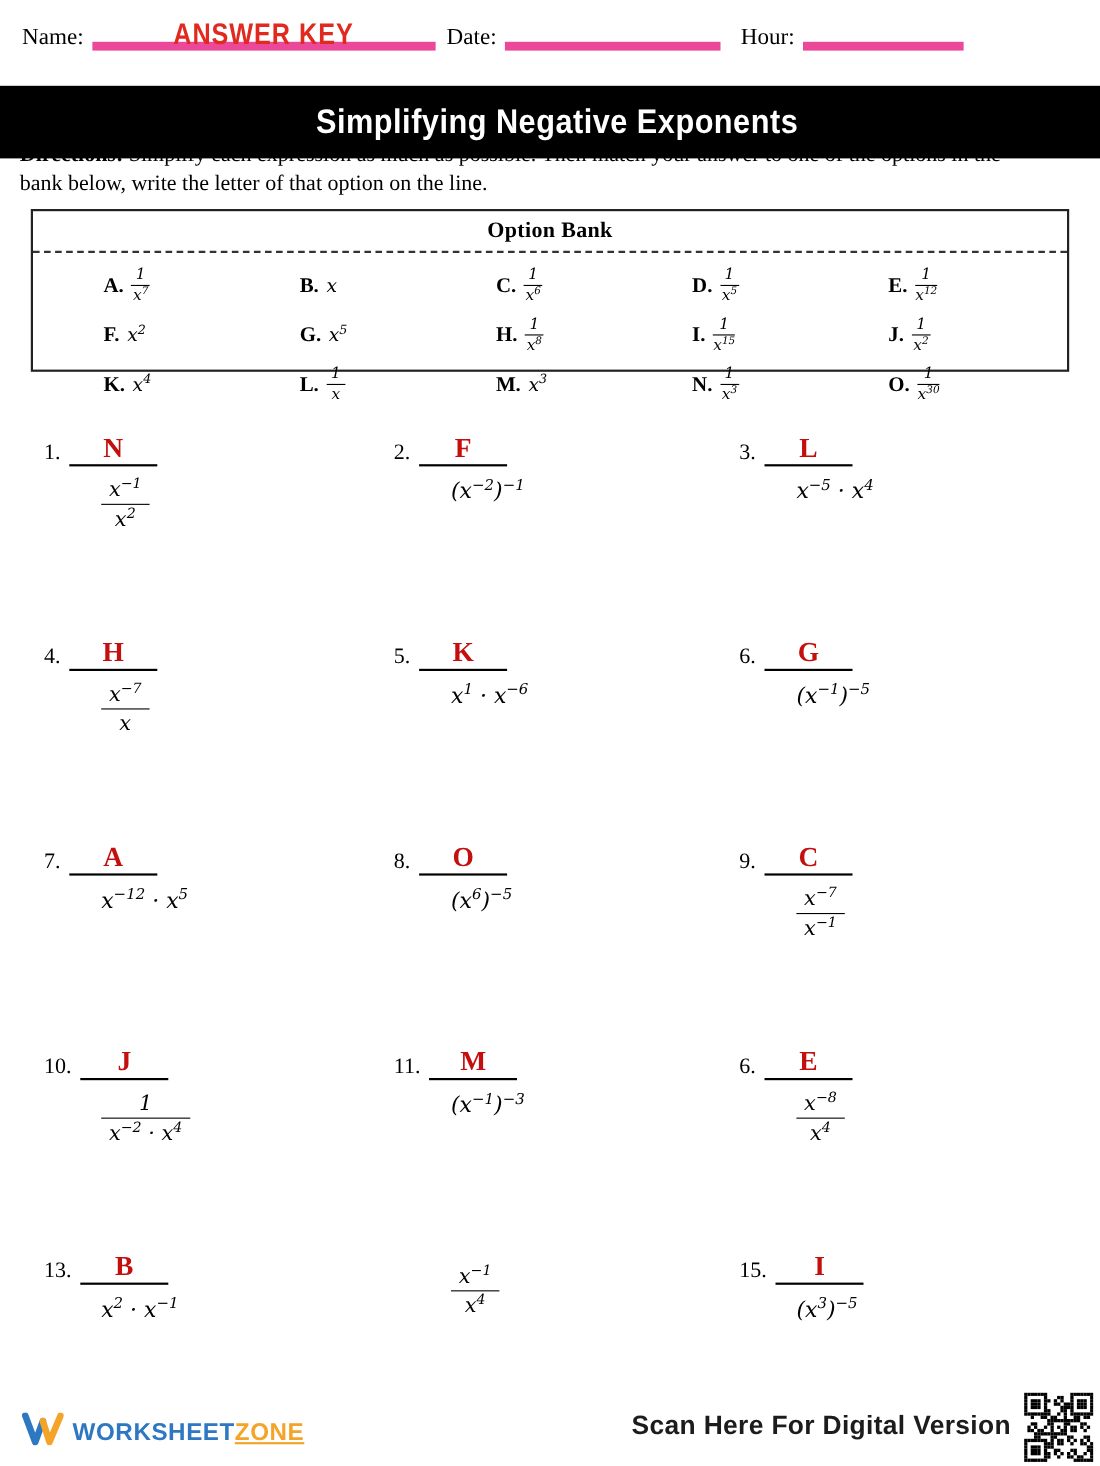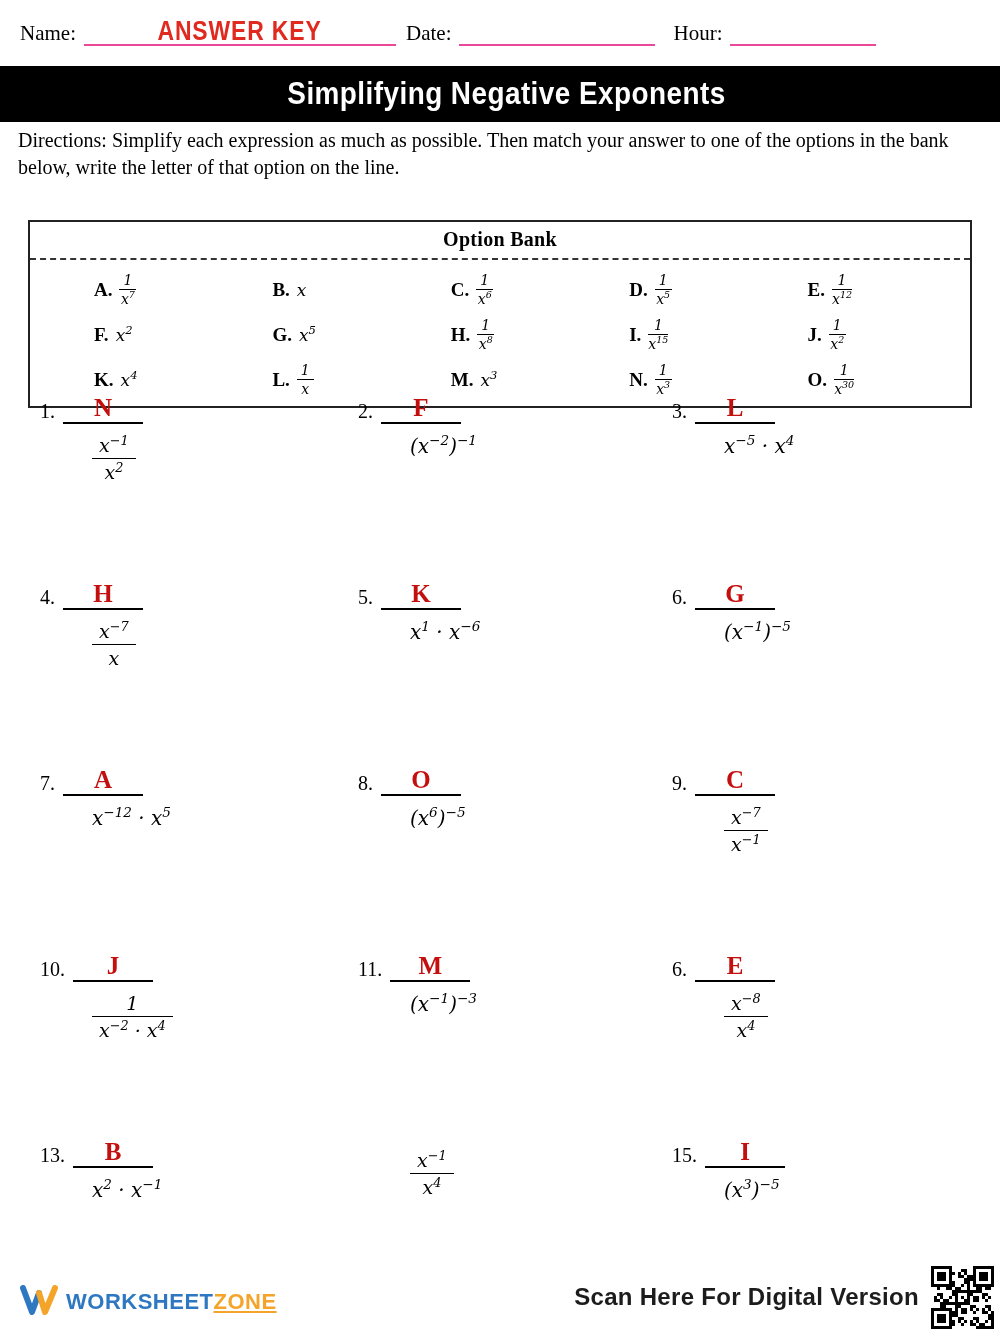--- a/index.html
+++ b/index.html
@@ -5,47 +5,47 @@
   * { margin:0; padding:0; box-sizing:border-box; }
   html,body { background:#fff; }
   .page {
     position:relative; width:1000px; height:1333px; background:#fff;
     font-family:"Liberation Serif", serif; color:#000; overflow:hidden;
   }
 
   
   .header-row { position:absolute; top:18px; left:20px; right:20px; white-space:nowrap; font-size:21px; }
   .hlabel { font-size:21px; }
-  .blank { display:inline-block; border-bottom:2px solid #ec4899; height:28px; vertical-align:bottom; }
+  .blank { display:inline-block; border-bottom:8px solid #ec4899; height:28px; vertical-align:bottom; }
   .name-blank { width:312px; text-align:center; margin:0 10px 0 8px; }
   .answer-key {
     font-family:"Liberation Sans", sans-serif; font-weight:700; font-size:27px;
     color:var(--key-red, #e02a1f); letter-spacing:1px; display:inline-block;
     transform:scaleX(.85); transform-origin:center bottom; line-height:1;
   }
   .date-blank { width:196px; margin:0 18px 0 8px; }
   .hour-blank { width:146px; margin-left:8px; }
 
   
   .banner {
-    position:absolute; top:66px; left:0; width:100%; height:56px;
+    position:absolute; top:78px; left:0; width:100%; height:66px;
     background:var(--banner-bg, #000); color:var(--banner-text, #fff);
     display:flex; align-items:center; justify-content:center;padding-left:13px;
   }
   .banner-text {
     font-family:"Liberation Sans", sans-serif; font-weight:700; font-size:31px;
     letter-spacing:.5px; transform:scaleX(.9); display:inline-block;
   }
 
   
   .directions { position:absolute; top:127px; left:18px; width:935px; font-size:20px; line-height:1.35; }
-  .dir-label { font-weight:400; }
+  .dir-label { font-weight:700; }
 
   
-  .option-bank { position:absolute; top:190px; left:28px; width:944px; height:188px; border:2px solid #222; background:#fff;margin-top:30px; }
+  .option-bank { position:absolute; top:190px; left:28px; width:944px; height:148px; border:2px solid #222; background:#fff; }
   .ob-title { font-weight:700; font-size:20px; text-align:center; padding:6px 0 7px; border-bottom:2px dashed #333; letter-spacing:.3px; }
   .ob-grid { display:grid; grid-template-columns:repeat(5,1fr); padding:8px 24px 4px; row-gap:2px; }
   .ob-cell { display:flex; align-items:center; justify-content:flex-start; padding-left:40px; height:43px; }
   .ob-letter { font-weight:700; font-size:19px; margin-right:7px; }
   .math { font-family:"DejaVu Serif", serif; font-style:italic; }
   .math sup { font-size:68%; line-height:0; }
   .ob-math { font-size:17px; }
   .ob-math .fn, .ob-math .fd { font-size:14px; }
   .frac { display:inline-block; text-align:center; vertical-align:middle; }
   .fn { display:block; border-bottom:1.5px solid #000; padding:0 4px 1px; }

